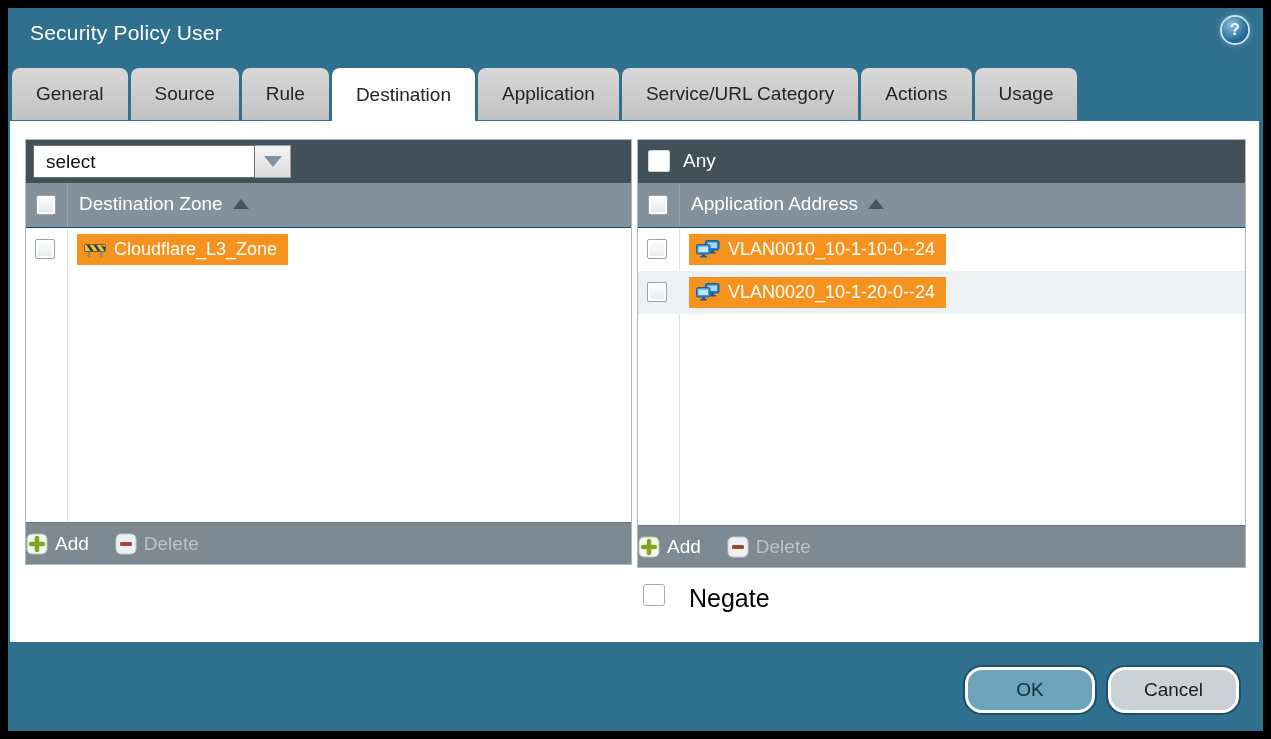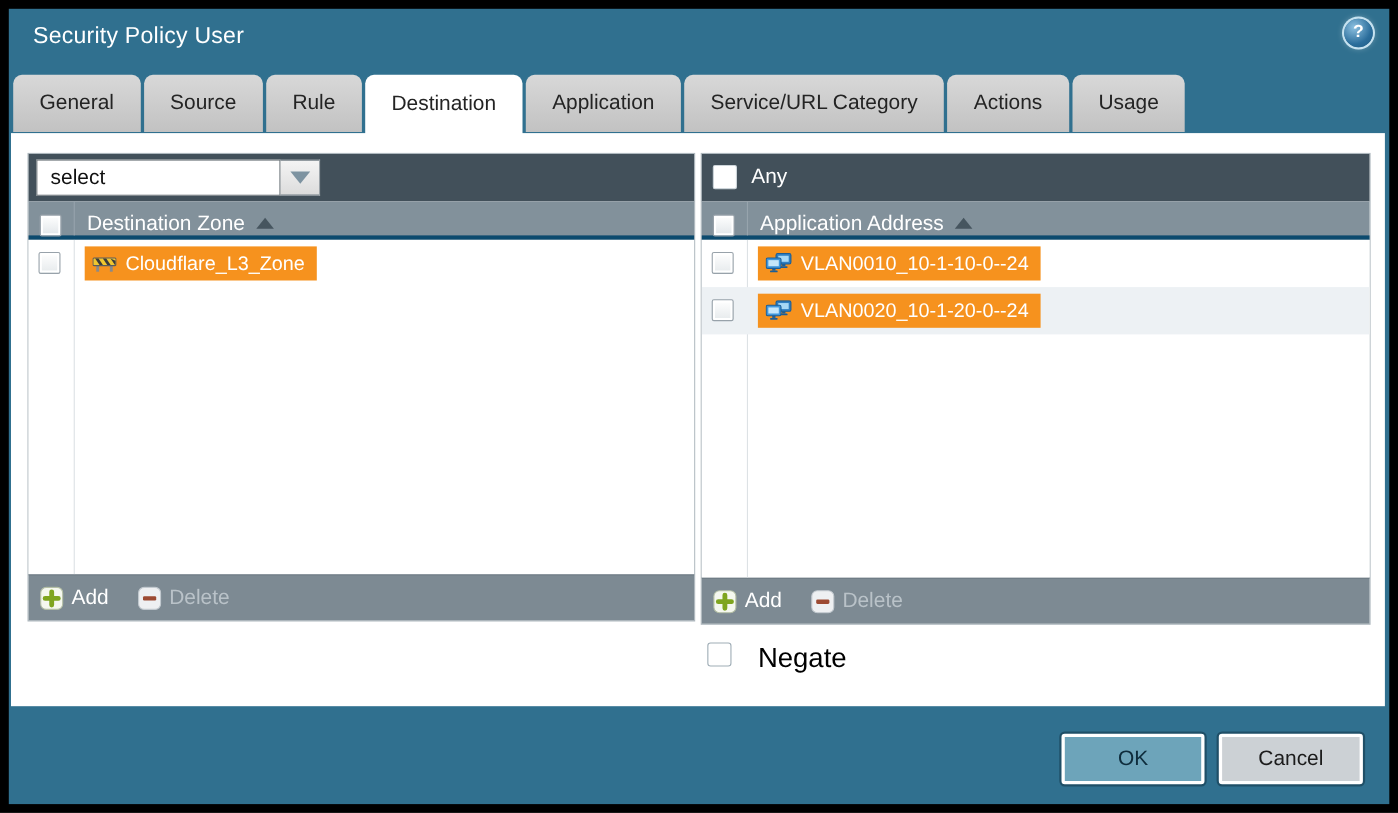--- a/index.html
+++ b/index.html
@@ -77,22 +77,22 @@
     display:inline-block; cursor:pointer;
   }
   .cb-hdr {
     width:20px; height:20px;
     background:linear-gradient(#ffffff,#e1e6e9);
     box-shadow:inset 0 0 0 2px #fff;
   }
   .cb-any { width:22px; height:22px; border-color:#cdd5da; }
   .any-label { position:absolute; left:45px; top:10px; color:#fff; font-size:19px; }
   .colhead {
-    height:35px; background:#82919b; position:relative; flex:0 0 auto;
-    border-bottom:4px solid #0c4a6e;
+    height:45px; background:#82919b; position:relative; flex:0 0 auto;
+    border-bottom:1px solid #0c4a6e;
     padding-left:41px;
   }
   .colhead .cb-hdr { position:absolute; left:10px; top:12px; }
   .col-sep { position:absolute; left:41px; top:0; bottom:0; width:1px; background:#97a4ad; }
   .col-label { position:absolute; left:53px; top:10px; color:#fff; font-size:19px; }
   .panel-body { flex:1 1 auto; background:#fff; position:relative; overflow:hidden; }
   .body-sep { position:absolute; left:41px; top:0; bottom:0; width:1px; background:#dde2e5; }
   .row { position:relative; height:43px; }
   .row.alt { background:#edf1f4; }
   .row .cb-row {
@@ -102,34 +102,34 @@
   }
   .chip {
     position:absolute; left:51px; top:6px; height:31px;
     background:var(--accent, #f6921e);
     display:inline-flex; align-items:center; gap:8px; padding:0 11px 0 7px;
     color:#fff; font-size:18px; white-space:nowrap; cursor:pointer;
   }
   .panel-footer {
     flex:0 0 auto; height:42px; background:#7d8a93;
     border-top:1px solid #69767f;
-    display:flex; align-items:center; gap:26px; padding-left:10px;
+    display:flex; align-items:center; gap:26px; 
   }
   .foot-btn { display:inline-flex; align-items:center; gap:7px; cursor:pointer; }
   .foot-btn .lbl { font-size:19px; color:#fff; }
   .foot-btn.disabled { cursor:default; }
   .foot-btn.disabled .lbl { color:#b9c2c8; }
   .negate-cb {
     position:absolute; left:633px; top:463px; width:22px; height:22px;
     border-color:#9fadb6; border-radius:3px;
   }
   .negate-label { position:absolute; left:679px; top:463px; font-size:25px; color:#000000; }
   .btn {
     position:absolute; top:659px; height:46px;
-    border:3px solid #fff; border-radius:3px;
+    border:3px solid #fff; border-radius:17px;
     font-size:19px; font-family:"Liberation Sans", sans-serif; cursor:pointer;
     box-shadow:0 0 0 2px rgba(10,40,55,0.45);
   }
   .btn-ok { left:957px; width:130px; background:#6da4ba; color:#0e2c3c; }
   .btn-cancel { left:1100px; width:131px; background:#ccd1d5; color:#1c1c1c; }
   svg { display:block; }
 </style>
 </head>
 <body>
 

